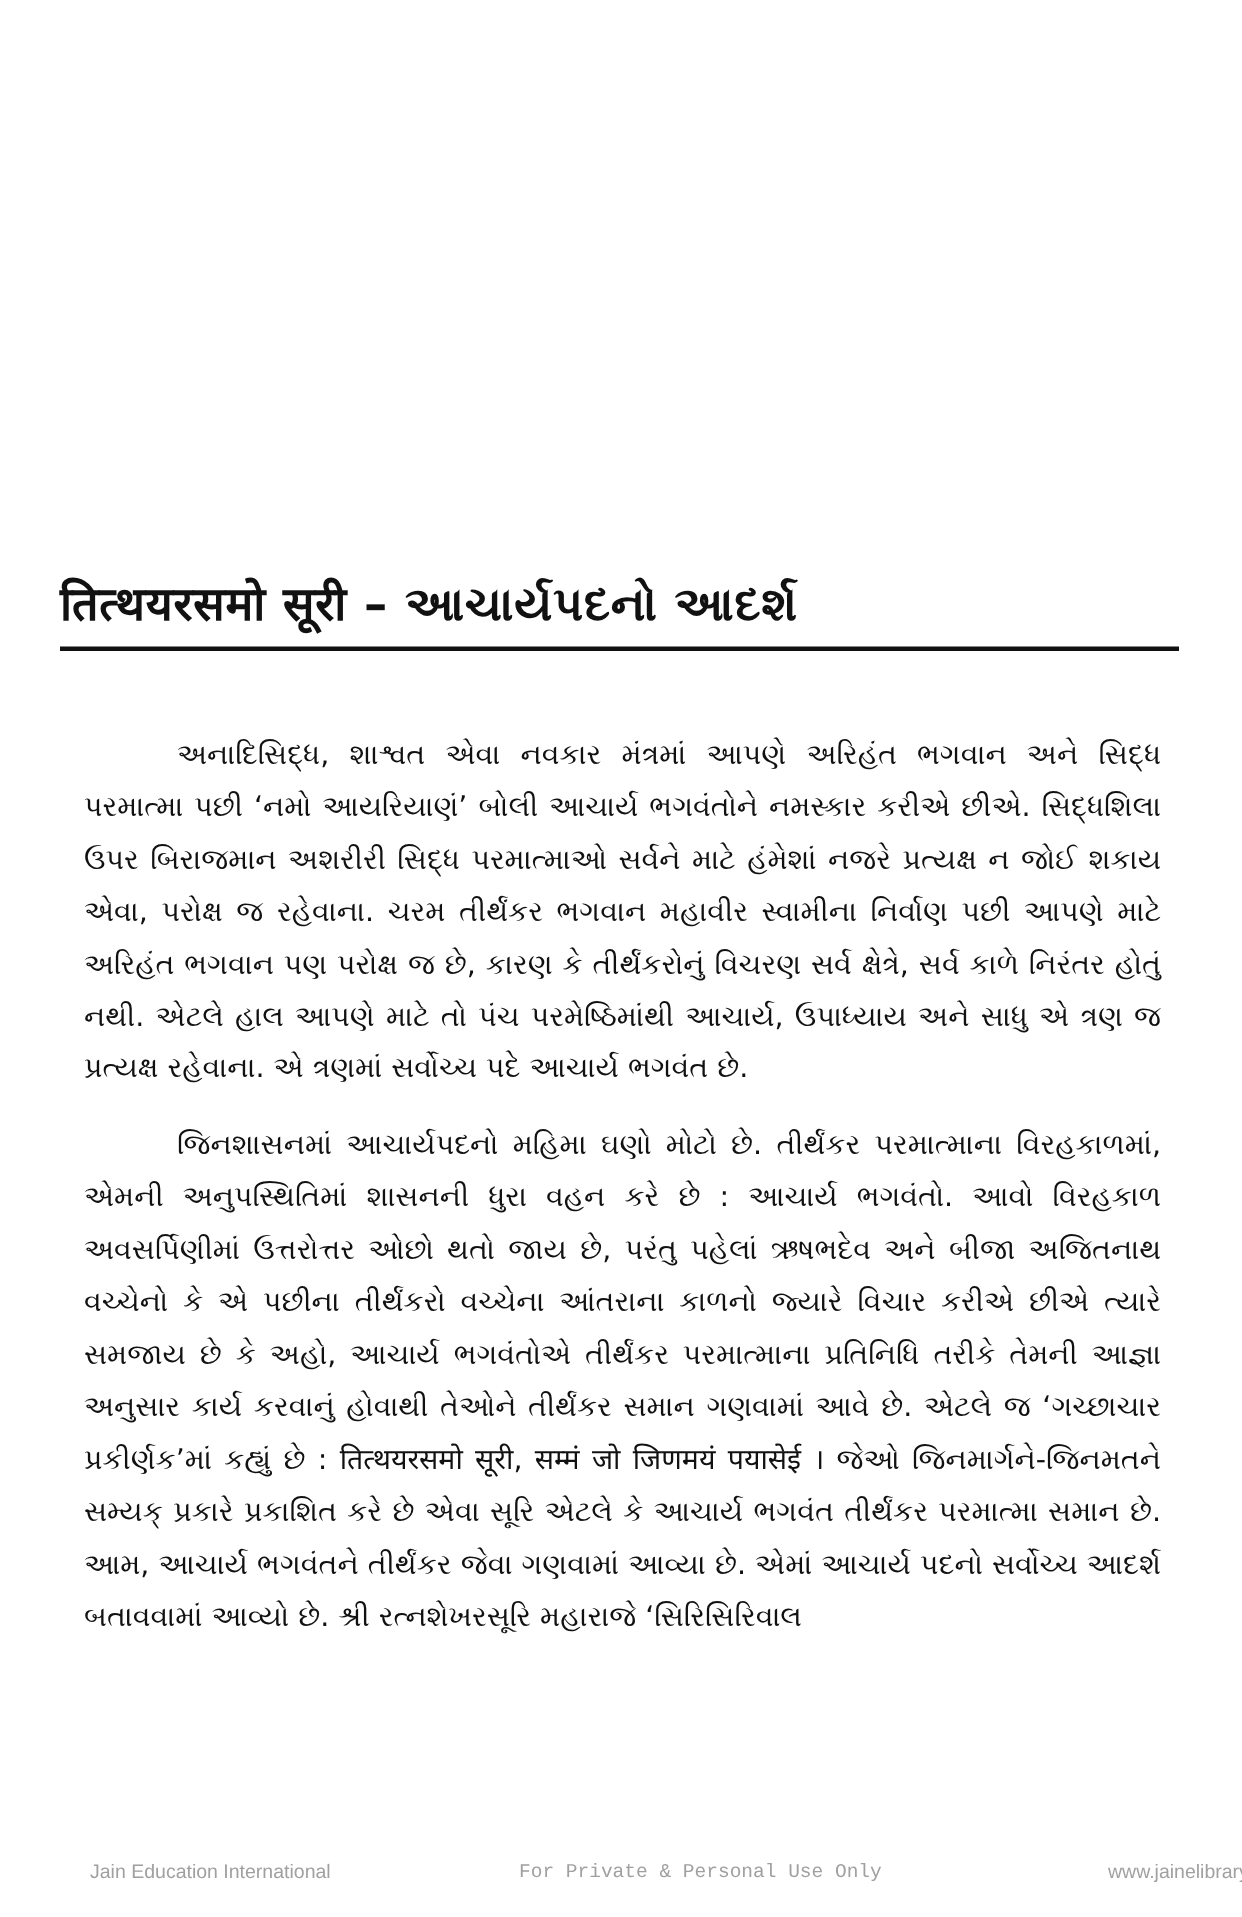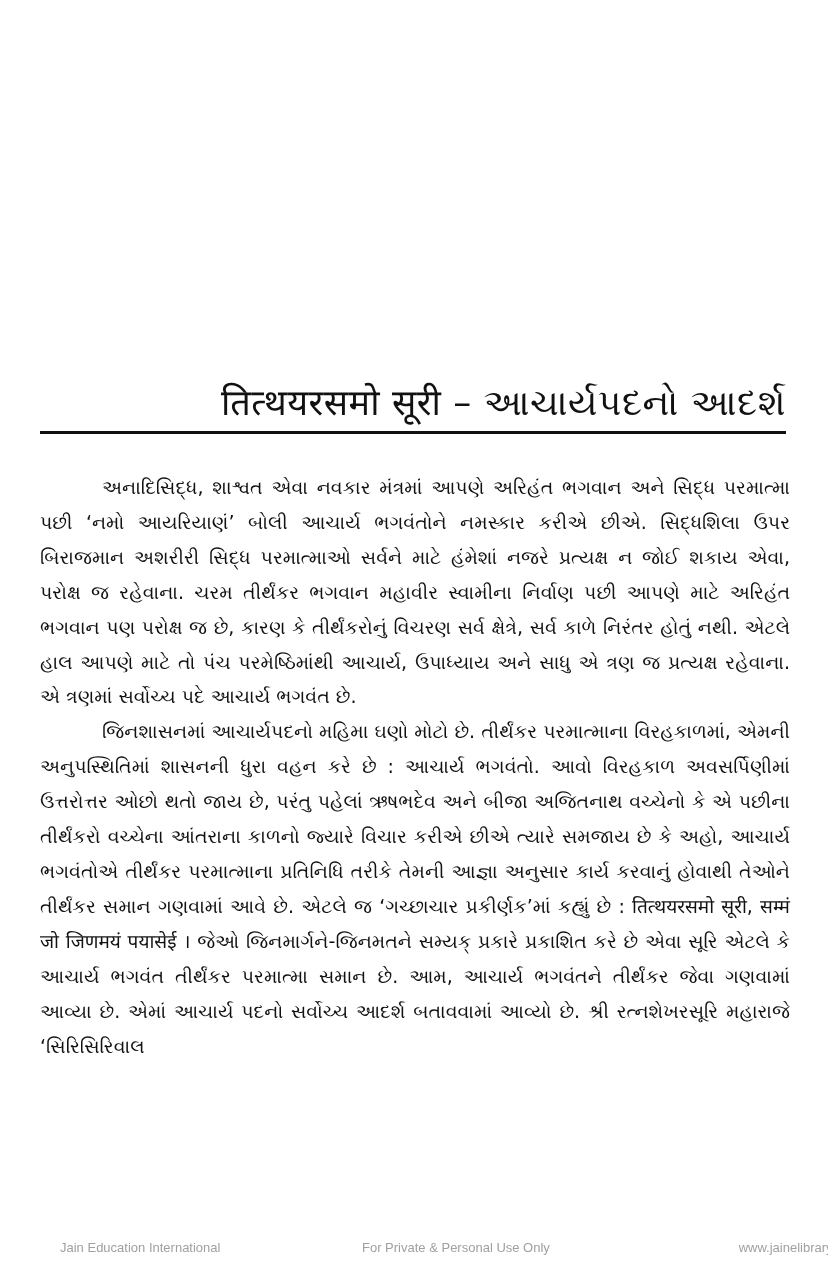--- a/index.html
+++ b/index.html
@@ -19,23 +19,23 @@
       position: absolute;
       left: 0; top: 0;
       width: 828px; height: 1278px;
     }
     .title {
       position: absolute;
       left: 40px;
       width: 746px;
       top: 378px;
       height: 50px;
-      text-align: right;
-      font-size: 36px;
-      font-weight: normal;
+      text-align: left;
+      font-size: 31px;
+      font-weight: bold;
       line-height: 50px;
       white-space: nowrap;
       letter-spacing: 0.5px;
     }
     .rule {
       position: absolute;
       left: 40px;
       top: 431px;
       width: 746px;
       height: 3px;
@@ -44,41 +44,41 @@
     .body-text {
       position: absolute;
       left: 40px;
       top: 470px;
       width: 750px;
       font-size: 19px;
       line-height: 34.9px;
       text-align: justify;
     }
     .para {
-      margin: 0;
+      margin: 16px;
       text-indent: 62px;
     }
     .footer {
       position: absolute;
       left: 0;
       top: 1240px;
       width: 828px;
       height: 20px;
       font-family: "Liberation Sans", sans-serif;
       font-size: 13px;
       color: #a0a0a0;
       margin-left: 46px;
     }
     .footer span {
       position: absolute;
       top: 0;
       white-space: nowrap;
     }
     .footer .left { left: 14px; }
-    .footer .center { left: 316px; }
+    .footer .center { left: 300px; font-family: Liberation Mono, monospace; }
     .footer .right { right: 20px; text-align: right; }
   </style>
 </head>
 <body>
 
 <div class="page">
   <div class="title">तित्थयरसमो सूरी – આચાર્યપદનો આદર્શ</div>
   <div class="rule"></div>
 
   <div class="body-text">

